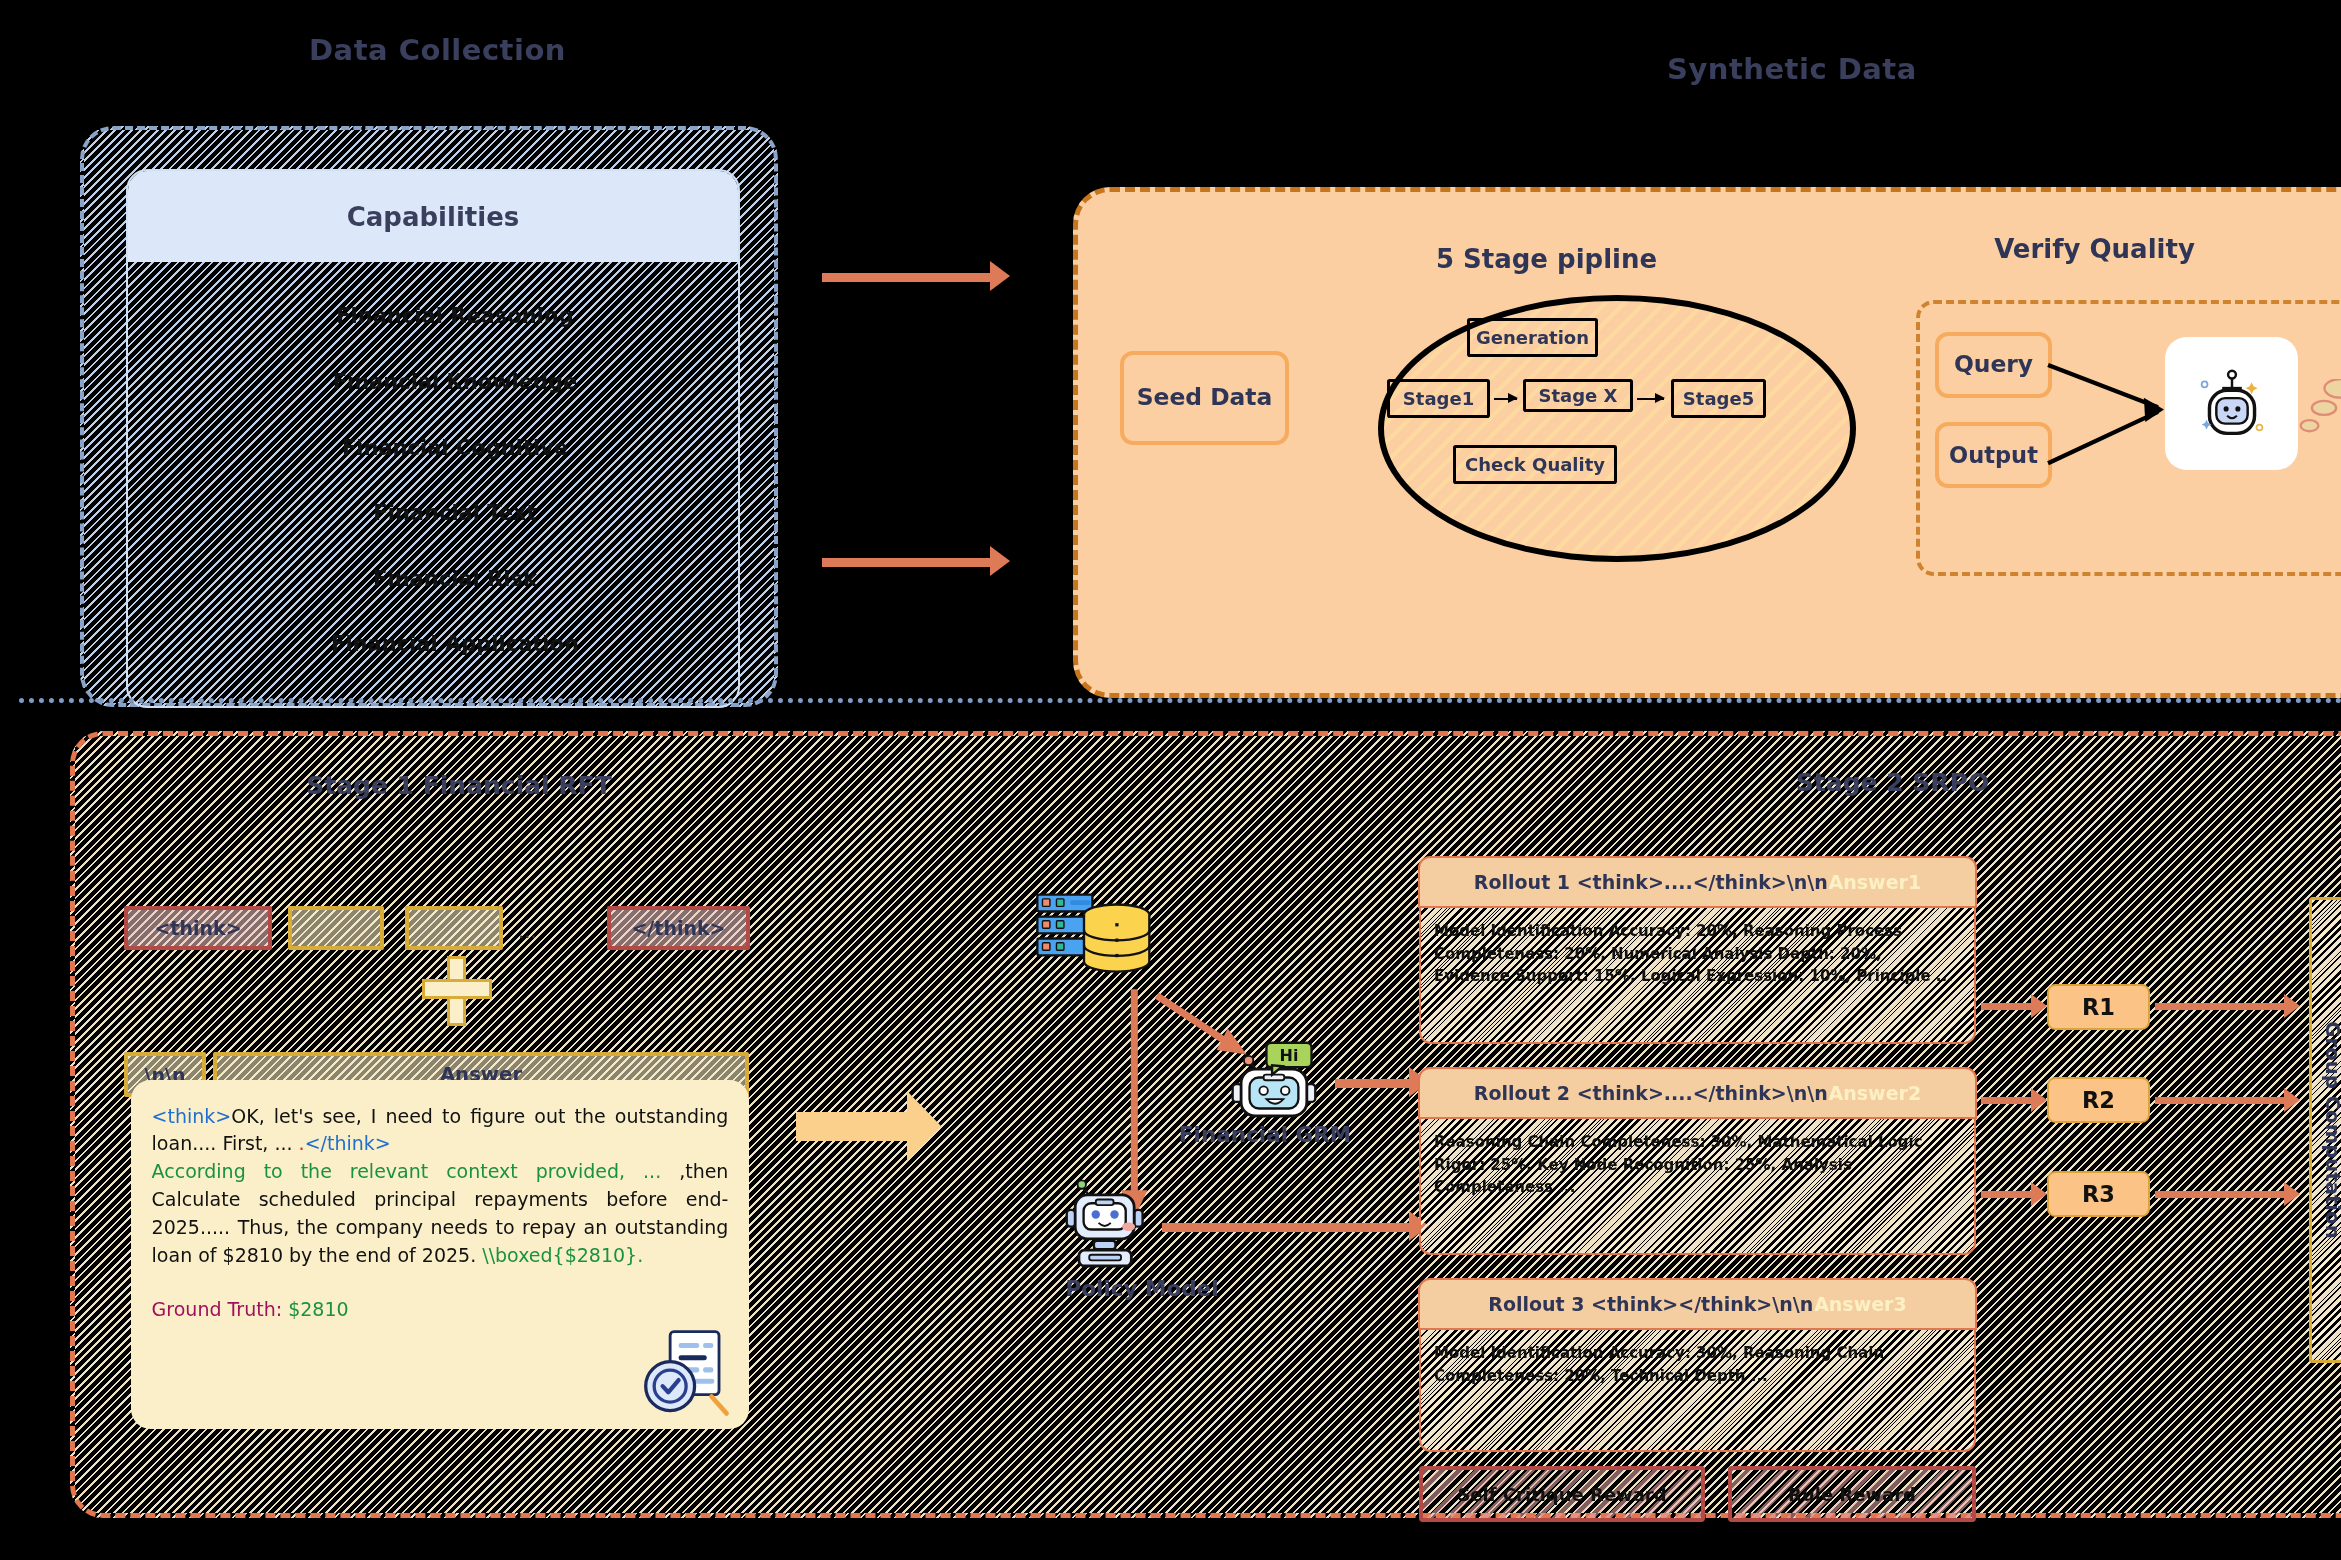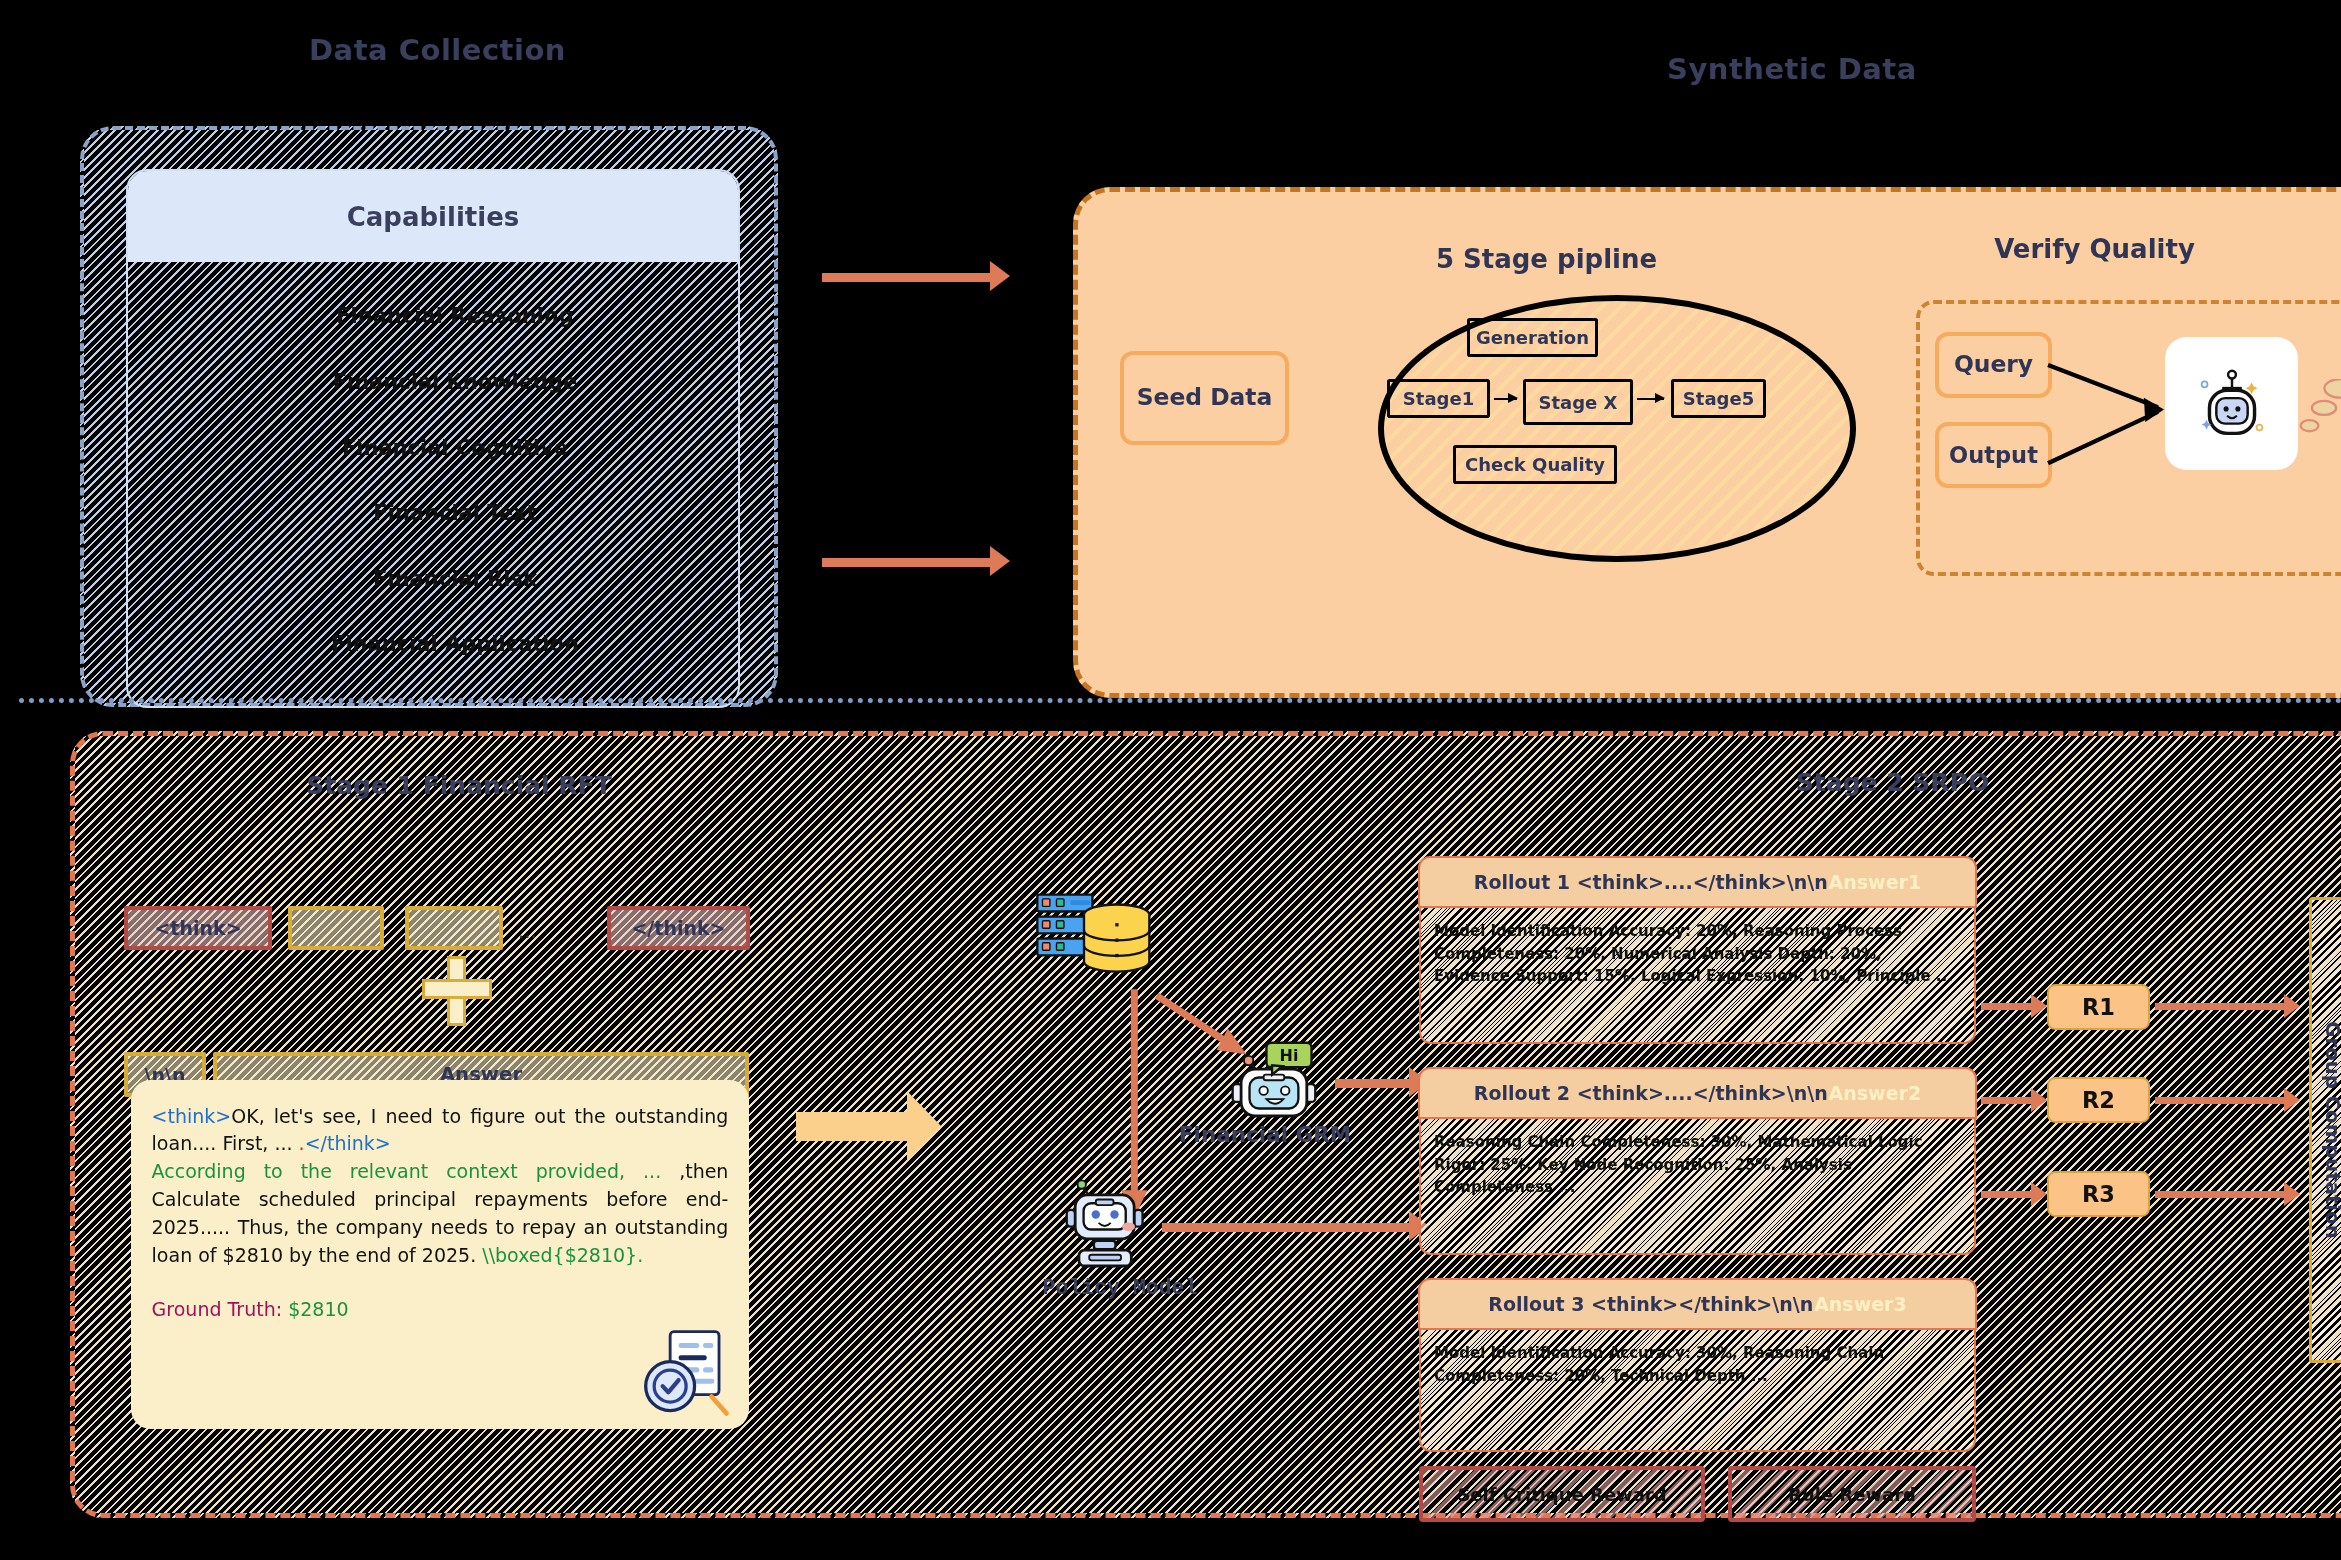--- a/index.html
+++ b/index.html
@@ -83,21 +83,21 @@
     position: absolute; left: 300px; top: 103px; width: 478px; height: 267px;
     border: 6px solid #000; border-radius: 50%;
   }
   .sbox {
     position: absolute; background: transparent; border: 3.7px solid #000;
     border-radius: 2.8px; display: flex; align-items: center; justify-content: center;
     color: #2f3557; font-weight: 700; font-size: 18px;
   }
   #b-gen   { left: 389px; top: 126px; width: 131px; height: 39px; }
   #b-s1    { left: 309px; top: 187px; width: 103px; height: 39px; }
-  #b-sx    { left: 445px; top: 187px; width: 110px; height: 46px; }
+  #b-sx    { left: 445px; top: 187px; width: 110px; height: 33px; }
   #b-s5    { left: 593px; top: 187px; width: 95px; height: 39px; }
   #b-cq    { left: 375px; top: 253px; width: 164px; height: 39px; }
 
   .arr-h { position: absolute; height: 2.3px; background: #000; }
   .arr-h::after {
     content:''; position:absolute; right:-0.9px; top:-4.7px; width:0; height:0;
     border-left: 10.3px solid #000; border-top: 5.6px solid transparent;
     border-bottom: 5.6px solid transparent;
   }
 
@@ -158,21 +158,21 @@
   }
   .c-blue  { color:#1f6fd0; }
   .c-green { color:#18923f; }
   .c-red   { color:#d22; }
   .c-mag   { color:#a0105b; }
   #gt-line { margin-top: 26px; font-size: 19px; }
 
   
   .mlabel { position:absolute; text-align:center; font-size: 21.5px; font-weight:700; color:#3b3f5e; }
   #lbl-grm    { left: 1143px; top: 1122px; width: 244px; }
-  #lbl-policy { left: 998px; top: 1276px; width: 244px; font-family: Liberation Mono, monospace; }
+  #lbl-policy { left: 1020px; top: 1276px; width: 244px; }
 
   
   .rcard { position:absolute; border: 2.8px solid #e1764f; border-radius: 12px; }
   .rhead {
     position:absolute; left: -2.8px; top: -2.8px; right: -2.8px; height: 52px;
     background:#f4ceA0; border: 2.8px solid #e1764f; border-radius: 12px 12px 0 0;
     display:flex; align-items:center; justify-content:center;
     font-size: 19px; font-weight:700; color:#2f3557;
   }
   .rhead .ans { color:#fdf0c4; margin-left: 0.9px; }

